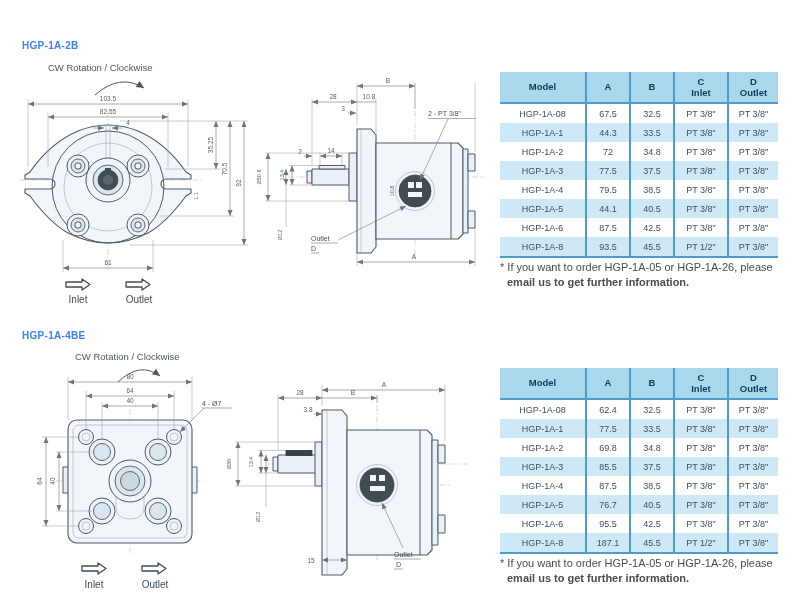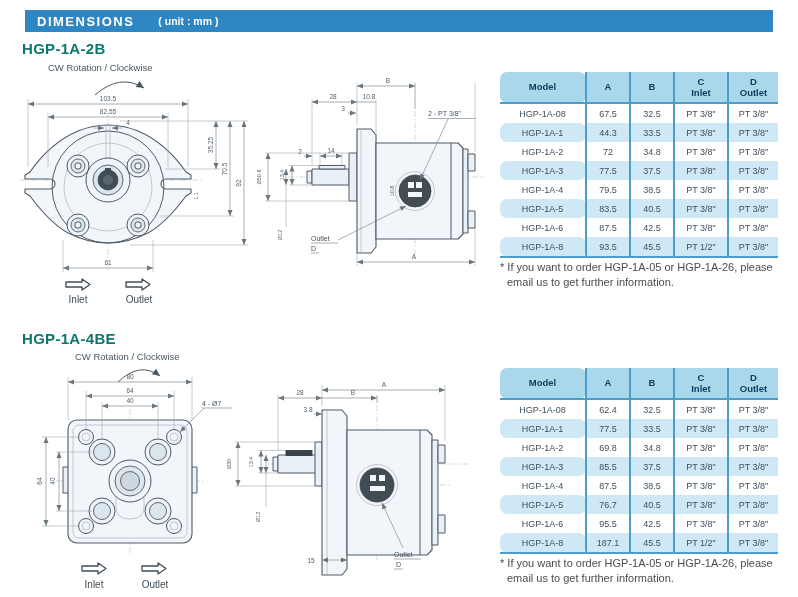--- a/index.html
+++ b/index.html
@@ -3,44 +3,44 @@
 <meta charset="utf-8">
 <style>
   html,body { margin:0; padding:0; background:#ffffff; font-family:"Liberation Sans",sans-serif; }
   .page { position:relative; width:798px; height:597px; background:#ffffff; overflow:hidden; }
 
   .hdrbar { position:absolute; left:25px; top:10px; width:748px; height:22px; background:#2E86C3;
             color:#ffffff; display:flex; align-items:center; box-sizing:border-box; padding-left:12px; }
   .hdrbar .t1 { font-weight:bold; font-size:13px; letter-spacing:1.5px; }
   .hdrbar .t2 { font-weight:bold; font-size:10.5px; margin-left:24px; }
 
-  .secttl { position:absolute; color:#0f766e; font-weight:bold; font-size:15px; letter-spacing:0.3px; }
+  .secttl { position:absolute; color:#3b82f6; font-weight:bold; font-size:10px; letter-spacing:0.3px; }
   #ttl1 { left:22px; top:40px; }
   #ttl2 { left:22px; top:330px;text-align:center; }
 
   svg.draw { position:absolute; }
   #svg1 { left:20px; top:55px; }
   #svg2 { left:20px; top:345px; }
 
   .tblwrap { position:absolute; left:500px; width:278px; }
   #tblwrap1 { top:72px; }
   #tblwrap2 { top:368px; }
   table { border-collapse:collapse; width:278px; font-size:9px; color:#3F4F5C; table-layout:fixed; }
   th { background:#A9D8EB; color:#14395F; font-weight:bold; font-size:9.5px; height:30px; line-height:1.2; text-align:center; }
   td { height:19px; text-align:center; }
   tbody tr:nth-child(even) { background:#CEE9F5; }
   th, td { border-left:2px solid #4E9CC9; padding:0; }
-  th:first-child, td:first-child { border-left:none;border-radius:7px; }
+  th:first-child, td:first-child { border-left:none; }
   thead th { border-bottom:2px solid #4E9CC9; }
   tbody tr:last-child td { border-bottom:2px solid #4E9CC9; }
 
   .note { position:absolute; left:500px; width:290px; font-size:11px; color:#4C4C4C; line-height:1.35; }
   #note1 { top:260px; }
   #note2 { top:556px; }
-  .note .l2 { padding-left:7px; }
+  .note .l2 { padding-left:7px;font-weight:bold; }
 
   
   .ol  { fill:#F2F6FA; stroke:#4E5A64; stroke-width:1.1; stroke-linejoin:round; }
   .ol2 { fill:#E9F0F6; stroke:#4E5A64; stroke-width:1; stroke-linejoin:round; }
   .ln  { fill:none; stroke:#4E5A64; stroke-width:1; }
   .lnf { fill:#EEF4F8; stroke:#4E5A64; stroke-width:1; }
   .lnf2{ fill:#DCE6EE; stroke:#4E5A64; stroke-width:0.9; }
   .tn  { fill:none; stroke:#98A2AA; stroke-width:0.55; }
   .cl  { fill:none; stroke:#ABB4BB; stroke-width:0.5; stroke-dasharray:6 2 1.5 2; }
   .dm  { fill:none; stroke:#77828B; stroke-width:0.65; }
@@ -51,24 +51,20 @@
   .lb  { fill:#3E4C58; font-size:10px; text-anchor:middle; }
   .blockarrow { fill:#ffffff; stroke:#3E4C58; stroke-width:1.3; stroke-linejoin:round; }
   .dark { fill:#414C55; stroke:#39434B; stroke-width:0.8; }
   .wht { fill:#F2F6FA; stroke:none; }
 </style>
 </head>
 <body>
 
 <div class="page">
 
-  <div class="hdrbar">
-    <span class="t1">DIMENSIONS</span>
-    <span class="t2">( unit : mm )</span>
-  </div>
 
   <div class="secttl" id="ttl1">HGP-1A-2B</div>
   <div class="secttl" id="ttl2">HGP-1A-4BE</div>
 
   <svg id="svg1" class="draw" width="475" height="260" viewBox="0 0 475 260">
     <defs>
       <marker id="m1" markerWidth="7" markerHeight="6" refX="6.5" refY="3" orient="auto-start-reverse" markerUnits="userSpaceOnUse">
         <path d="M0.5,0.5 L6.5,3 L0.5,5.5 Z" fill="#6A757E"></path>
       </marker>
       <marker id="m1b" markerWidth="9" markerHeight="8" refX="8" refY="4" orient="auto" markerUnits="userSpaceOnUse">
@@ -424,21 +420,21 @@
           </tr>
         <tr>
             <td>HGP-1A-4</td>
             <td>79.5</td>
             <td>38.5</td>
             <td>PT 3/8"</td>
             <td>PT 3/8"</td>
           </tr>
         <tr>
             <td>HGP-1A-5</td>
-            <td>83.5</td>
+            <td>44.1</td>
             <td>40.5</td>
             <td>PT 3/8"</td>
             <td>PT 3/8"</td>
           </tr>
         <tr>
             <td>HGP-1A-6</td>
             <td>87.5</td>
             <td>42.5</td>
             <td>PT 3/8"</td>
             <td>PT 3/8"</td>

